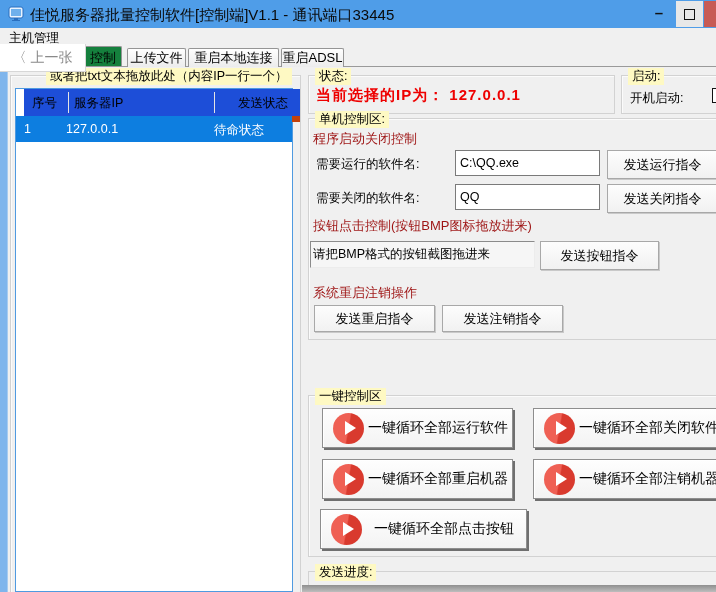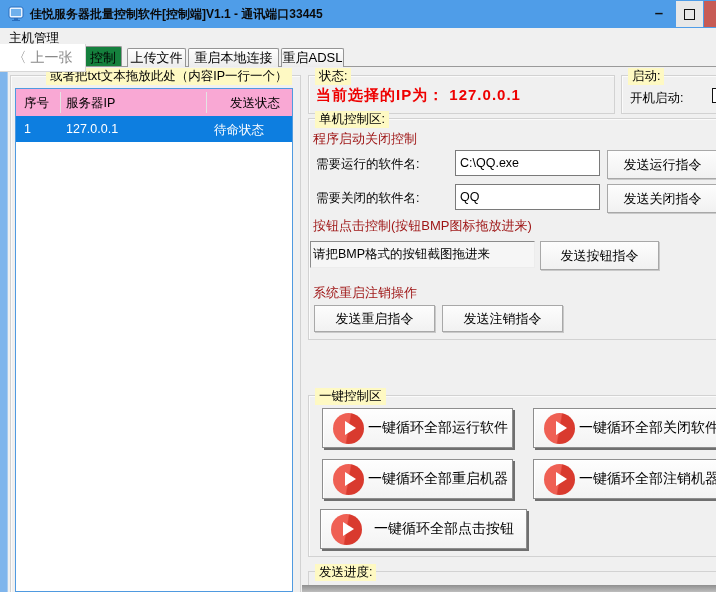--- a/index.html
+++ b/index.html
@@ -2,21 +2,21 @@
 <html style="--titlebar: #4f9de8; --close-button: #c75b55; --selection: #0d7ee0; --status-text: #ee0000; --section-text: #9e1414; --play-icon: #d93a2e; --list-border: #4f9ae0; --left-strip: #7fb5ec;"><head>
 <meta charset="utf-8">
 <style>
   html,body{margin:0;padding:0;}
   .stage{position:relative;width:716px;height:592px;overflow:hidden;background:#f0f0f0;
     font-family:"Liberation Sans","DejaVu Sans",sans-serif;color:#000;font-size:12.5px;}
 
   
   .titlebar{position:absolute;left:0;top:0;width:716px;height:28px;background:var(--titlebar,#4f9de8);}
   .app-icon{position:absolute;left:8px;top:6px;width:16px;height:16px;}
-  .win-title{position:absolute;left:30px;top:6px;font-size:12px;font-weight:bold;color:#0a0a0a;white-space:nowrap;}
+  .win-title{position:absolute;left:30px;top:6px;font-size:15px;font-weight:normal;color:#0a0a0a;white-space:nowrap;}
   .btn-min{position:absolute;left:644px;top:0;width:30px;height:28px;text-align:center;line-height:26px;
     font-size:15px;font-weight:bold;color:#111;}
   .btn-max{position:absolute;left:676px;top:1px;width:27px;height:26px;background:#e8e8e8;}
   .btn-max .sq{position:absolute;left:8px;top:8px;width:9px;height:9px;border:1px solid #111;background:transparent;}
   .btn-close{position:absolute;left:704px;top:1px;width:12px;height:26px;background:var(--close-button,#c75b55);}
 
   
   .menubar{position:absolute;left:0;top:28px;width:716px;height:18px;background:#f0f0f0;}
   .menu-item{position:absolute;left:9px;top:2px;font-size:12.5px;}
 
@@ -43,21 +43,21 @@
   
   .group{position:absolute;border:1px solid #d2d2d2;box-shadow:inset 1px 1px 0 #fbfbfb;background:transparent;}
   .group-label{position:absolute;background:#fef9c3;padding:0 4px;font-size:12.5px;white-space:nowrap;z-index:6;}
 
   .left-group{left:10px;top:75px;width:289px;height:530px;}
   .left-group-label{left:46px;top:68px;}
 
   
   .server-table{position:absolute;left:15px;top:88px;width:278px;height:504px;background:#ffffff;
     border:1px solid var(--list-border,#4f9ae0);box-sizing:border-box;z-index:6;}
-  .tbl-header{position:absolute;left:0;top:0;width:100%;height:27px;background:#f9a8d4;border-bottom:6px solid #c2410c;}
+  .tbl-header{position:absolute;left:8px;top:0;width:100%;height:27px;background:#1d4ed8;border-bottom:6px solid #c2410c;}
   .tbl-header .c1{position:absolute;left:8px;top:6px;}
   .tbl-header .c2{position:absolute;left:50px;top:6px;}
   .tbl-header .c3{position:absolute;left:198px;top:6px;margin-left:16px;}
   .hsep{position:absolute;top:3px;width:1px;height:21px;background:#e4e4e4;}
   .tbl-row{position:absolute;left:0;top:27px;width:100%;height:26px;background:var(--selection,#0d7ee0);color:#fff;}
   .tbl-row .c1{position:absolute;left:8px;top:6px;}
   .tbl-row .c2{position:absolute;left:50px;top:6px;}
   .tbl-row .c3{position:absolute;left:198px;top:6px;}
 
   

